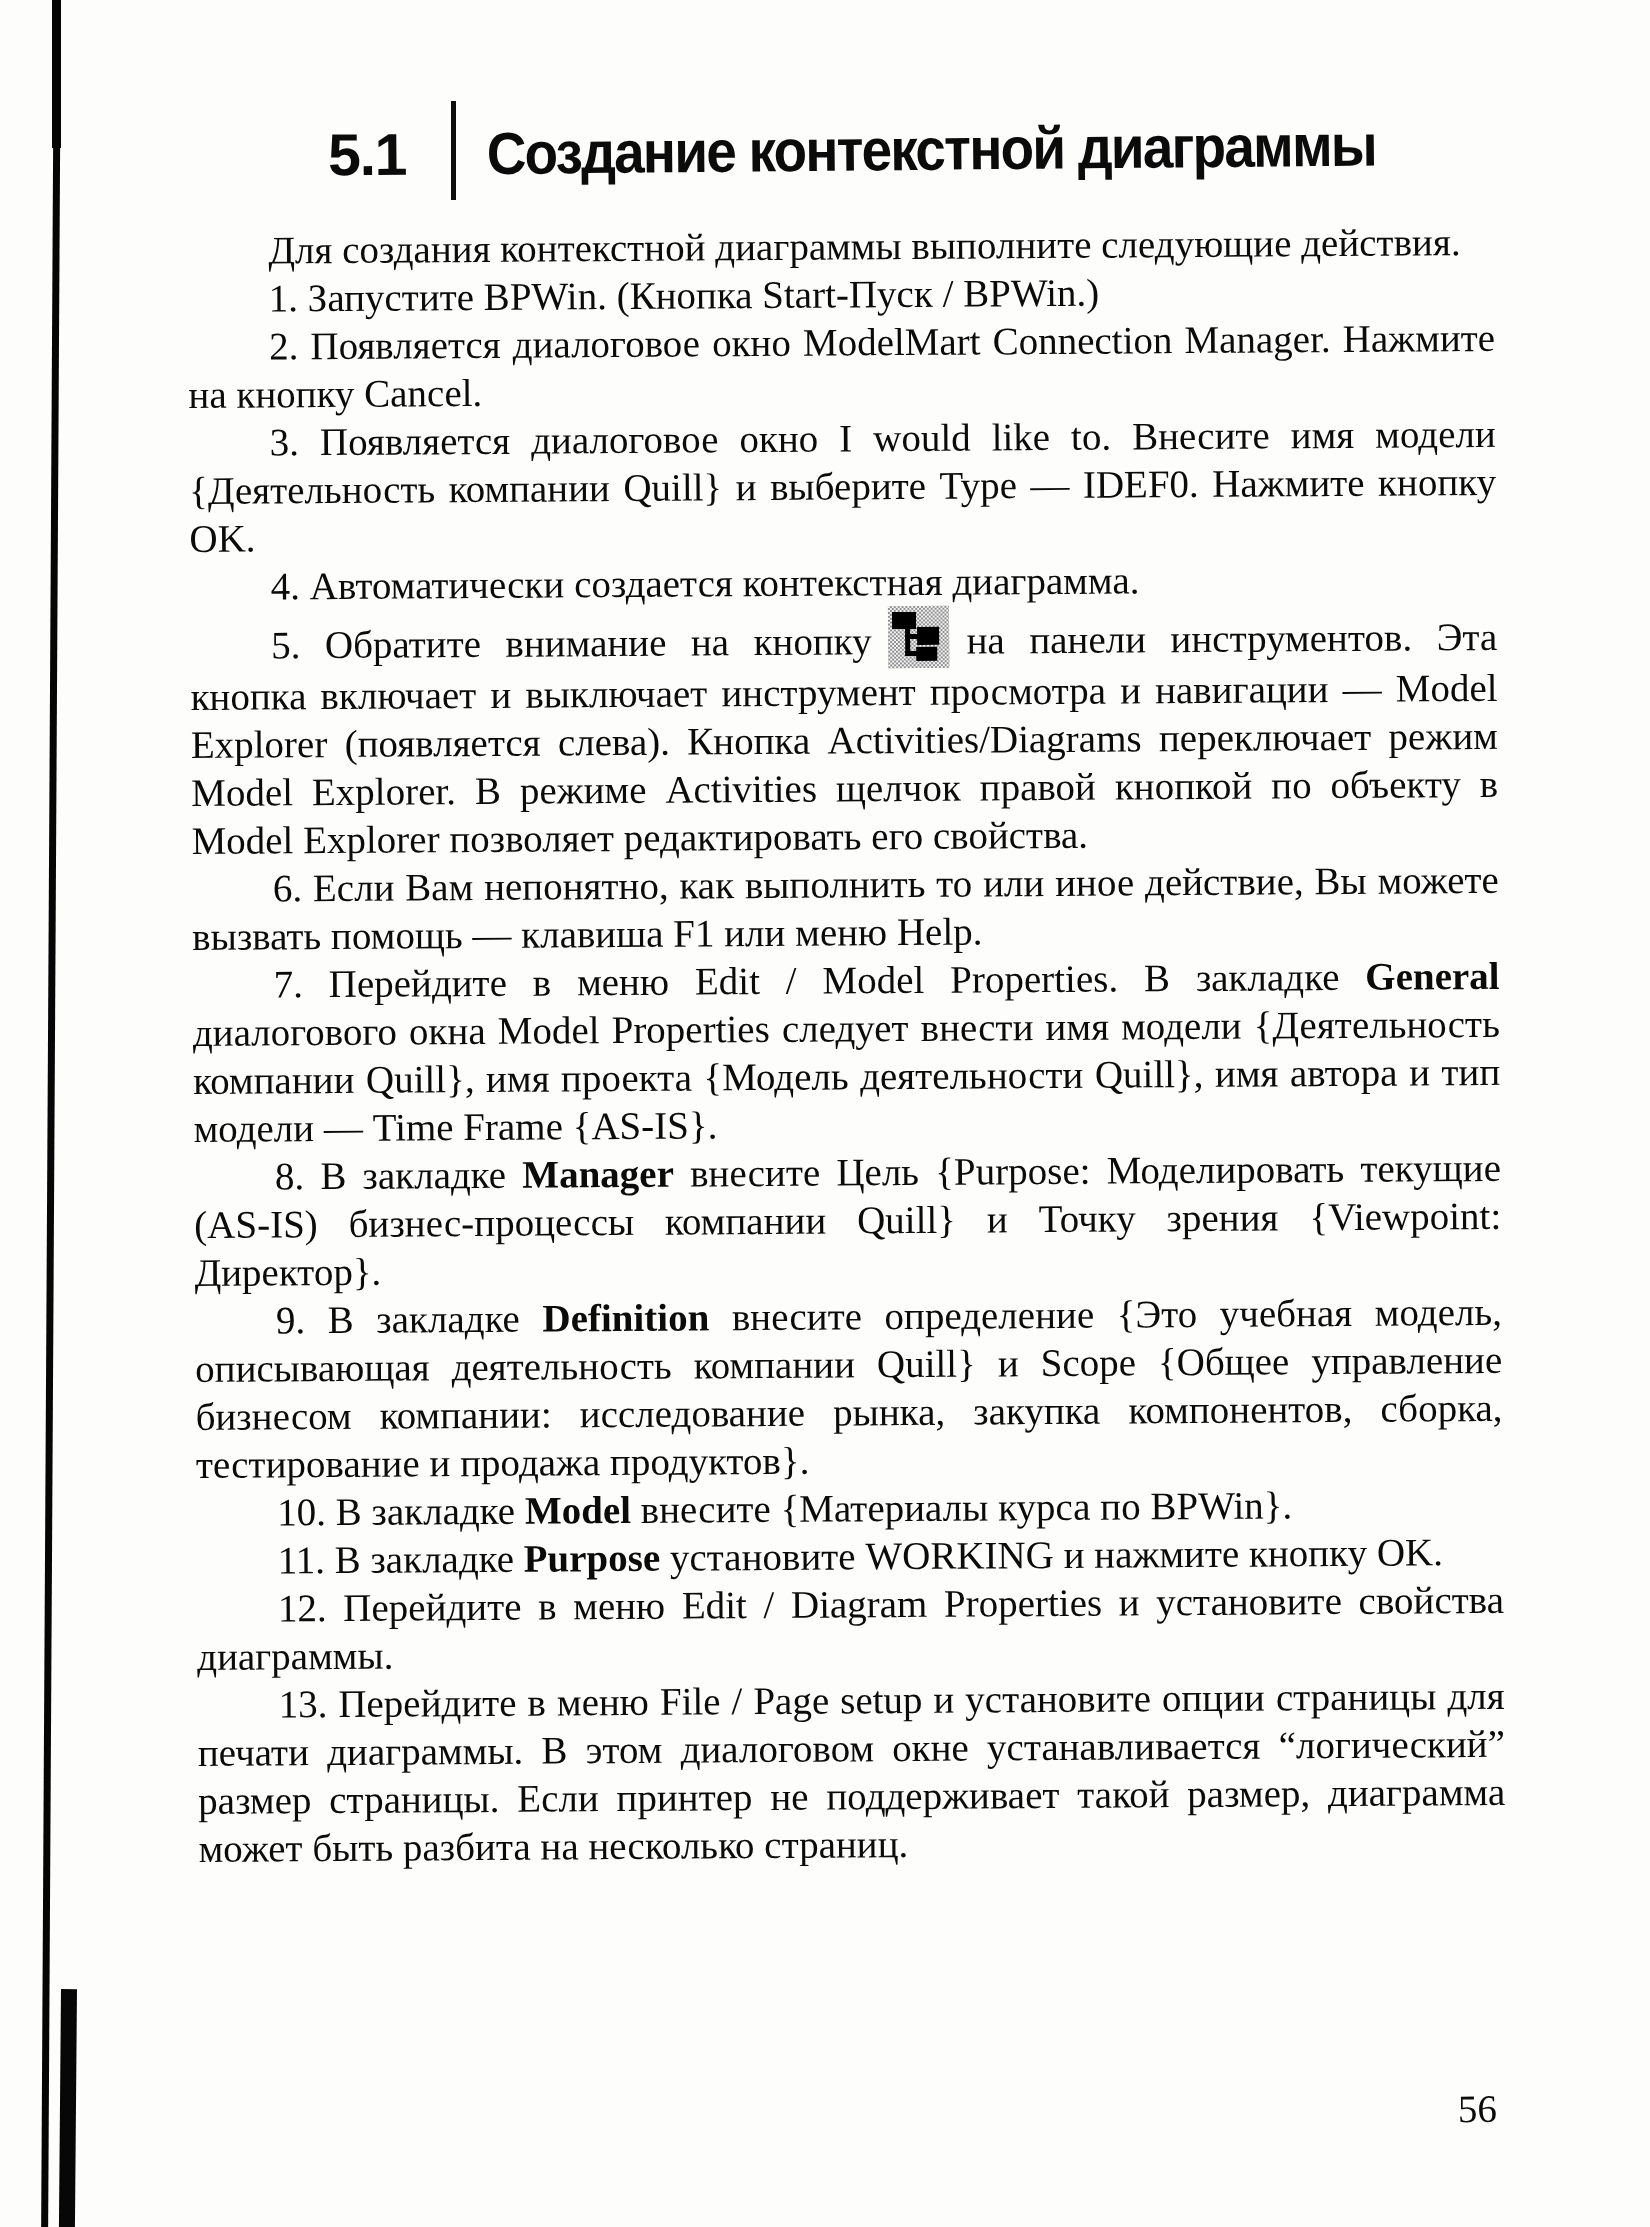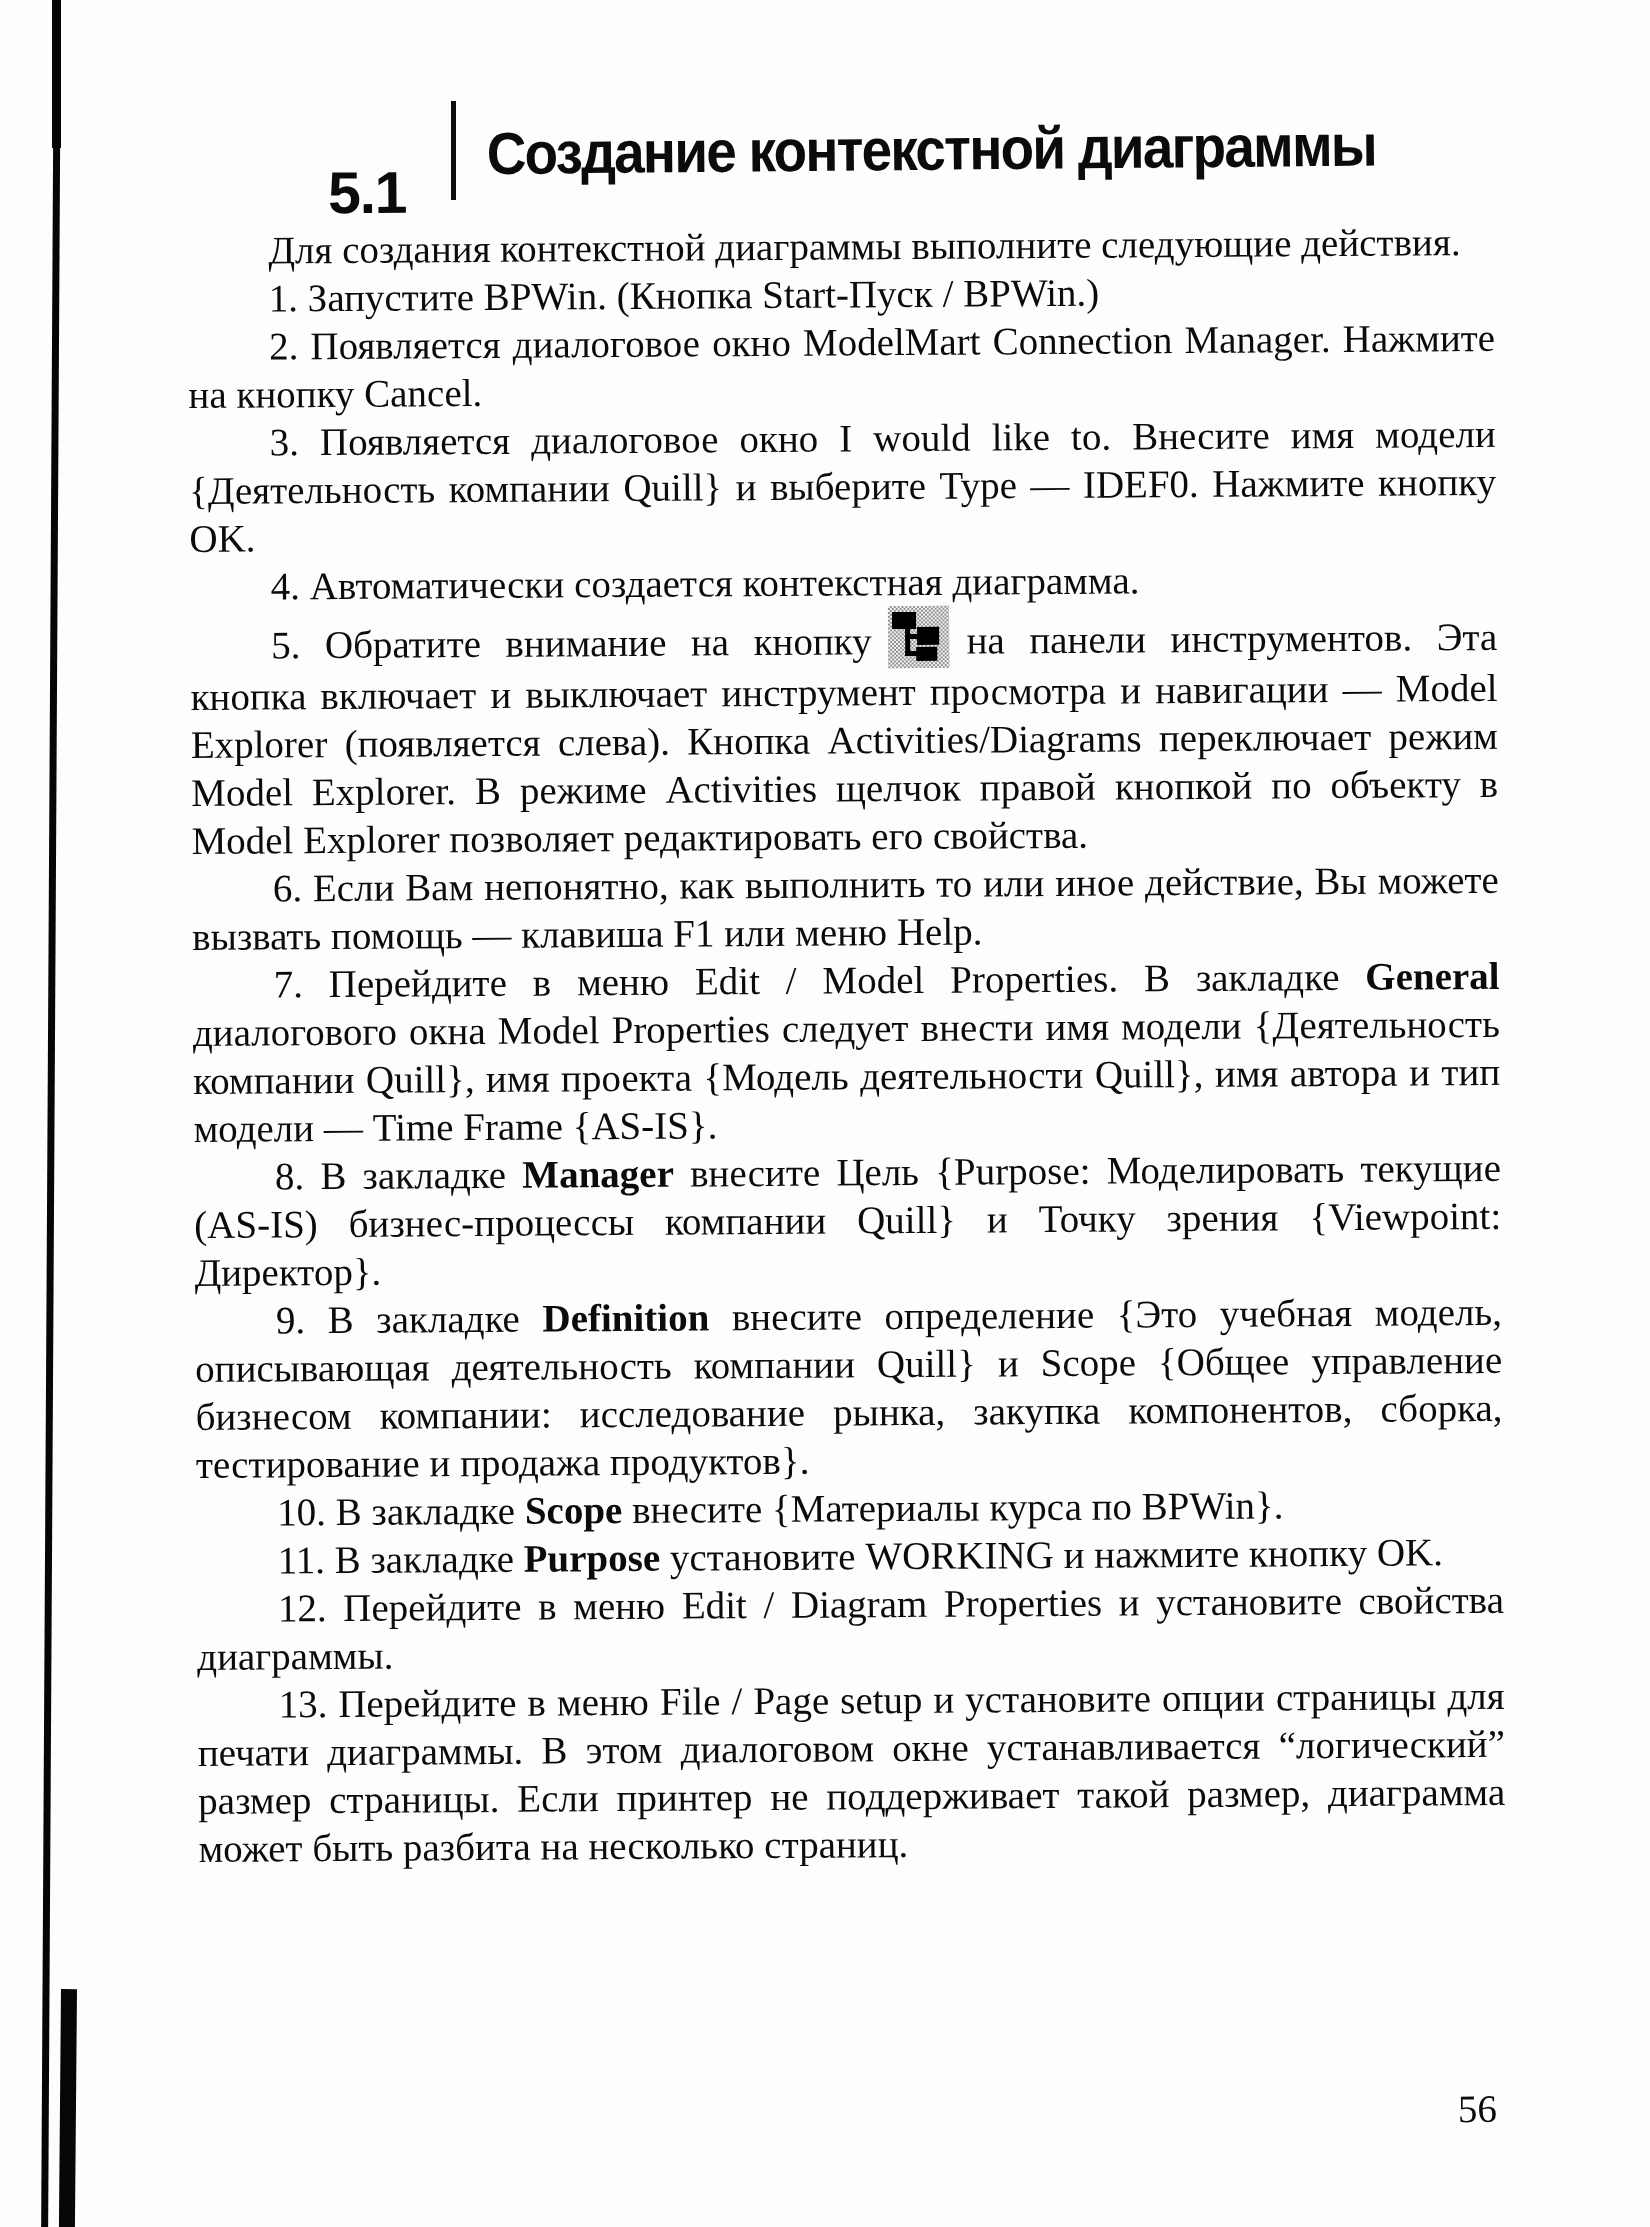--- a/index.html
+++ b/index.html
@@ -10,21 +10,21 @@
   
   .scan-line{position:absolute;left:54px;top:-5.2px;width:7px;height:2237px;
     background:#060606;transform:rotate(0.33deg);transform-origin:top left;}
   .scan-line-top{position:absolute;left:52px;top:0;width:9px;height:148px;background:#060606;}
   .scan-blob-bottom{position:absolute;left:61px;top:1989px;width:16px;height:240px;
     background:#070707;transform:rotate(0.5deg);transform-origin:top left;}
   
   .header .sec-num{
     position:absolute;left:328px;top:126px;
     font-family:"Liberation Sans","DejaVu Sans",sans-serif;font-weight:700;
-    font-size:59px;line-height:1;letter-spacing:-1.3px;transform:rotate(-0.5deg);margin-top:38px;
+    font-size:59px;line-height:1;letter-spacing:-1.3px;transform:rotate(-0.5deg);
   }
   .header .divider{position:absolute;left:451px;top:101px;width:4.5px;height:99px;background:#0d0d0d;}
   .header .title{
     position:absolute;left:487px;top:125px;margin:0;
     font-family:"Liberation Sans","DejaVu Sans",sans-serif;font-weight:700;
     font-size:59px;line-height:1;letter-spacing:-1.9px;white-space:nowrap;
     transform:rotate(-0.55deg) scaleX(0.93);transform-origin:left bottom;
   }
   
   .body-text{
@@ -76,21 +76,21 @@
       <p><span>Для создания контекстной диаграммы выполните следующие дей­ствия.</span></p>
       <p><span>1. Запустите BPWin. (Кнопка Start-Пуск / BPWin.)</span></p>
       <p><span>2. Появляется диалоговое окно ModelMart Connection Manager. Нажмите на кнопку Cancel.</span></p>
       <p><span>3. Появляется диалоговое окно I would like to. Внесите имя модели {Деятельность компании Quill} и выберите Type — IDEF0. Нажмите кнопку OK.</span></p>
       <p><span>4. Автоматически создается контекстная диаграмма.</span></p>
       <p><span>5. Обратите внимание на кнопку</span><span class="tb-icon"><i class="sq1"></i><i class="stem"></i><i class="elb1"></i><i class="rect1"></i><i class="elb2"></i><i class="rect2"></i></span><span>на панели инструмен­тов. Эта кнопка включает и выключает инструмент просмотра и навигации — Model Explorer (появляется слева). Кнопка Activities/Diagrams переключает режим Model Explorer. В режиме Activities щелчок правой кнопкой по объекту в Model Explorer позво­ляет редактировать его свойства.</span></p>
       <p><span>6. Если Вам непонятно, как выполнить то или иное действие, Вы можете вызвать помощь — клавиша F1 или меню Help.</span></p>
       <p><span>7. Перейдите в меню Edit / Model Properties. В закладке </span><span class="b">General</span><span> диалогового окна Model Properties следует внести имя модели {Дея­тельность компании Quill}, имя проекта {Модель деятельности Quill}, имя автора и тип модели — Time Frame {AS-IS}.</span></p>
       <p><span>8. В закладке </span><span class="b">Manager</span><span> внесите Цель {Purpose: Моделировать теку­щие (AS-IS) бизнес-процессы компании Quill} и Точку зрения {Viewpoint: Директор}.</span></p>
       <p><span>9. В закладке </span><span class="b">Definition</span><span> внесите определение {Это учебная мо­дель, описывающая деятельность компании Quill} и Scope {Общее управление бизнесом компании: исследование рынка, закупка компо­нентов, сборка, тестирование и продажа продуктов}.</span></p>
-      <p><span>10. В закладке </span><span class="b">Scope</span><span> внесите {Материалы курса по BPWin}.</span></p>
+      <p><span>10. В закладке </span><span class="b">Model</span><span> внесите {Материалы курса по BPWin}.</span></p>
       <p><span>11. В закладке </span><span class="b">Purpose</span><span> установите WORKING и нажмите кнопку OK.</span></p>
       <p><span>12. Перейдите в меню Edit / Diagram Properties и установите свой­ства диаграммы.</span></p>
       <p><span>13. Перейдите в меню File / Page setup и установите опции страни­цы для печати диаграммы. В этом диалоговом окне устанавливается “логический” размер страницы. Если принтер не поддерживает такой размер, диаграмма может быть разбита на несколько страниц.</span></p>
     </div>
 
   <div class="page-num">56</div>
 
 </div>
 
 

